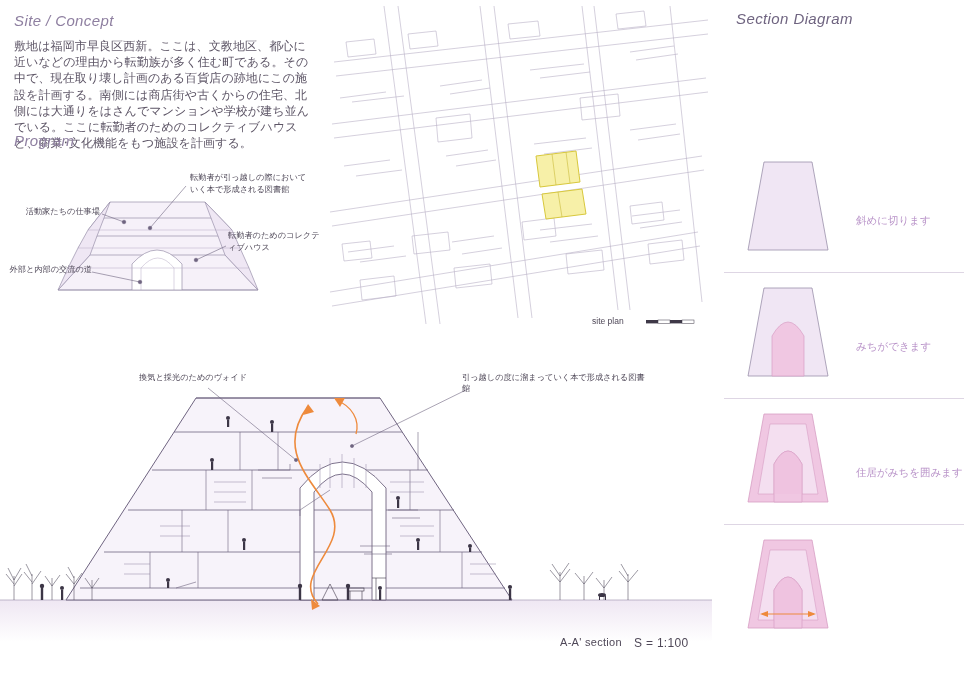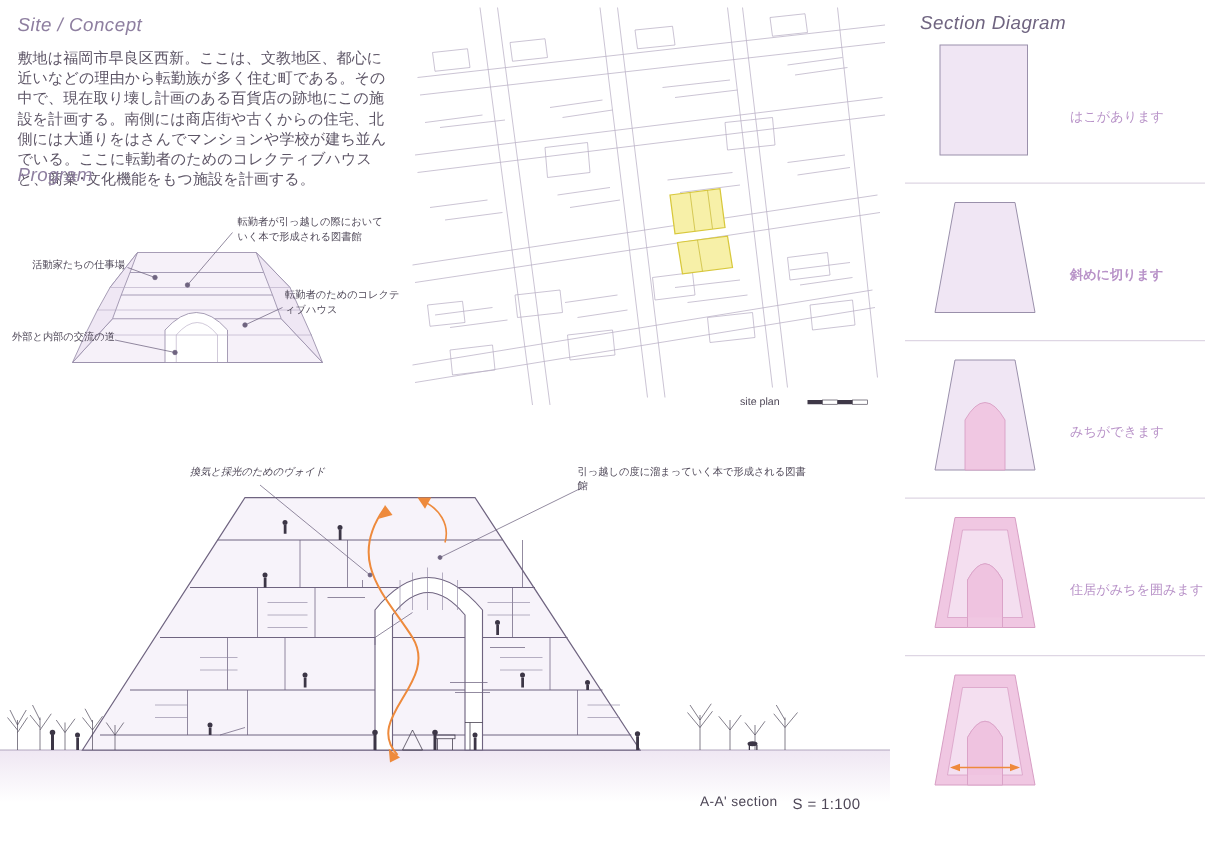--- a/index.html
+++ b/index.html
@@ -88,21 +88,21 @@
     left: 0; top: 360px;
     width: 712px;
     height: 300px;
   }
   .sect-note {
     position: absolute;
     font-size: 8.2px;
     line-height: 11px;
     color: #4f4858;
   }
-  #sect-note-left { left: 152px; top: 12px; width: 120px; font-style: italic; }
+  #sect-note-left { left: 139px; top: 12px; width: 120px; }
   #sect-note-right { left: 462px; top: 12px; width: 190px; }
 
   #section-caption {
     position: absolute;
     left: 560px; top: 636px;
     font-size: 11px;
     color: #4f4858;
     letter-spacing: 0.3px;
   }
   #section-scale {
@@ -145,21 +145,21 @@
     width: 240px;
     height: 1px;
     background: #ded6e4;
   }
   #dr0 { top: 0; }
   #dr1 { top: 126px; }
   #dr2 { top: 252px; }
   #dr3 { top: 378px; }
   #dr4 { top: 504px; }
   #dr0 .cap { top: 58px; }
-  #dr1 .cap { top: 58px; font-weight: bold; }
+  #dr1 .cap { top: 58px; }
   #dr2 .cap { top: 58px; }
   #dr3 .cap { top: 58px; }
   #dr4 .cap { top: 28px; }
 
   svg { display: block; overflow: visible; }
 </style>
 </head>
 <body>
 
 <div class="board">
@@ -432,29 +432,20 @@
     <div class="sect-note" id="sect-note-right">引っ越しの度に溜まっていく本で形成される図書館</div>
   </div>
 
   <div id="section-caption">A-A' section</div>
   <div id="section-scale">S = 1:100</div>
 
   <div class="heading" id="section-diagram-heading">Section Diagram</div>
 
   <div id="diagram-column">
 
-    <div class="diagram-row" id="dr0">
-      <div class="art">
-        <svg width="100" height="110" viewBox="0 0 100 110">
-          <rect x="14" y="8" width="70" height="88" fill="#f0e6f4" stroke="#9a90ab" stroke-width="0.8"></rect>
-        </svg>
-      </div>
-      <div class="cap">はこがあります</div>
-      <div class="rowdiv" style="top:118px;"></div>
-    </div>
 
     <div class="diagram-row" id="dr1">
       <div class="art">
         <svg width="100" height="110" viewBox="0 0 100 110">
           <path d="M26 8 L74 8 L90 96 L10 96 Z" fill="#f0e6f4" stroke="#9a90ab" stroke-width="0.8"></path>
         </svg>
       </div>
       <div class="cap">斜めに切ります</div>
       <div class="rowdiv" style="top:118px;"></div>
     </div>

